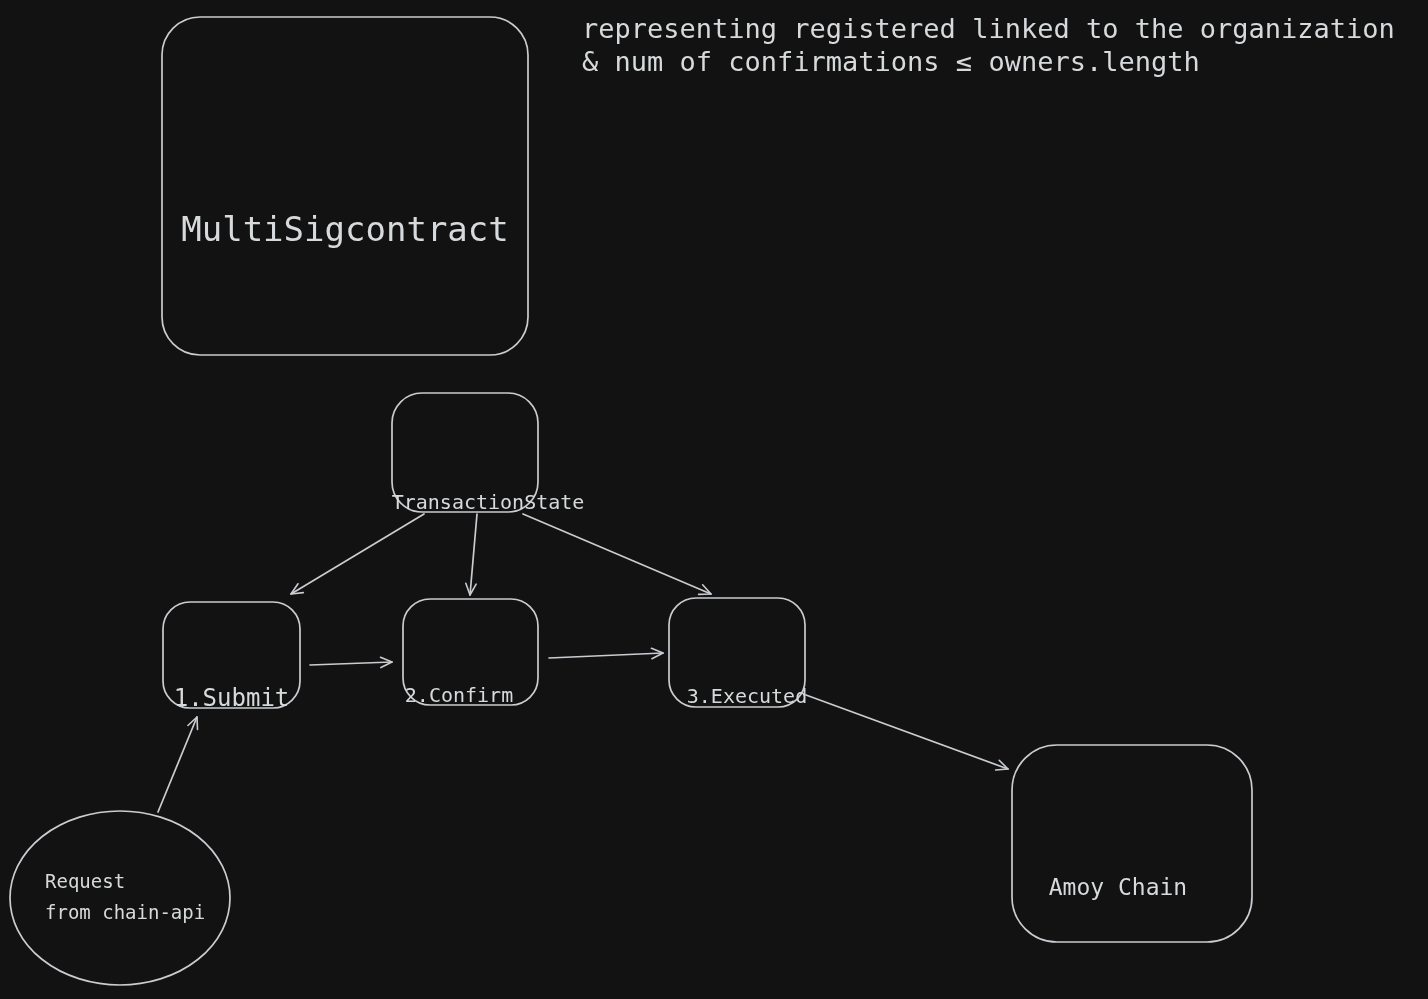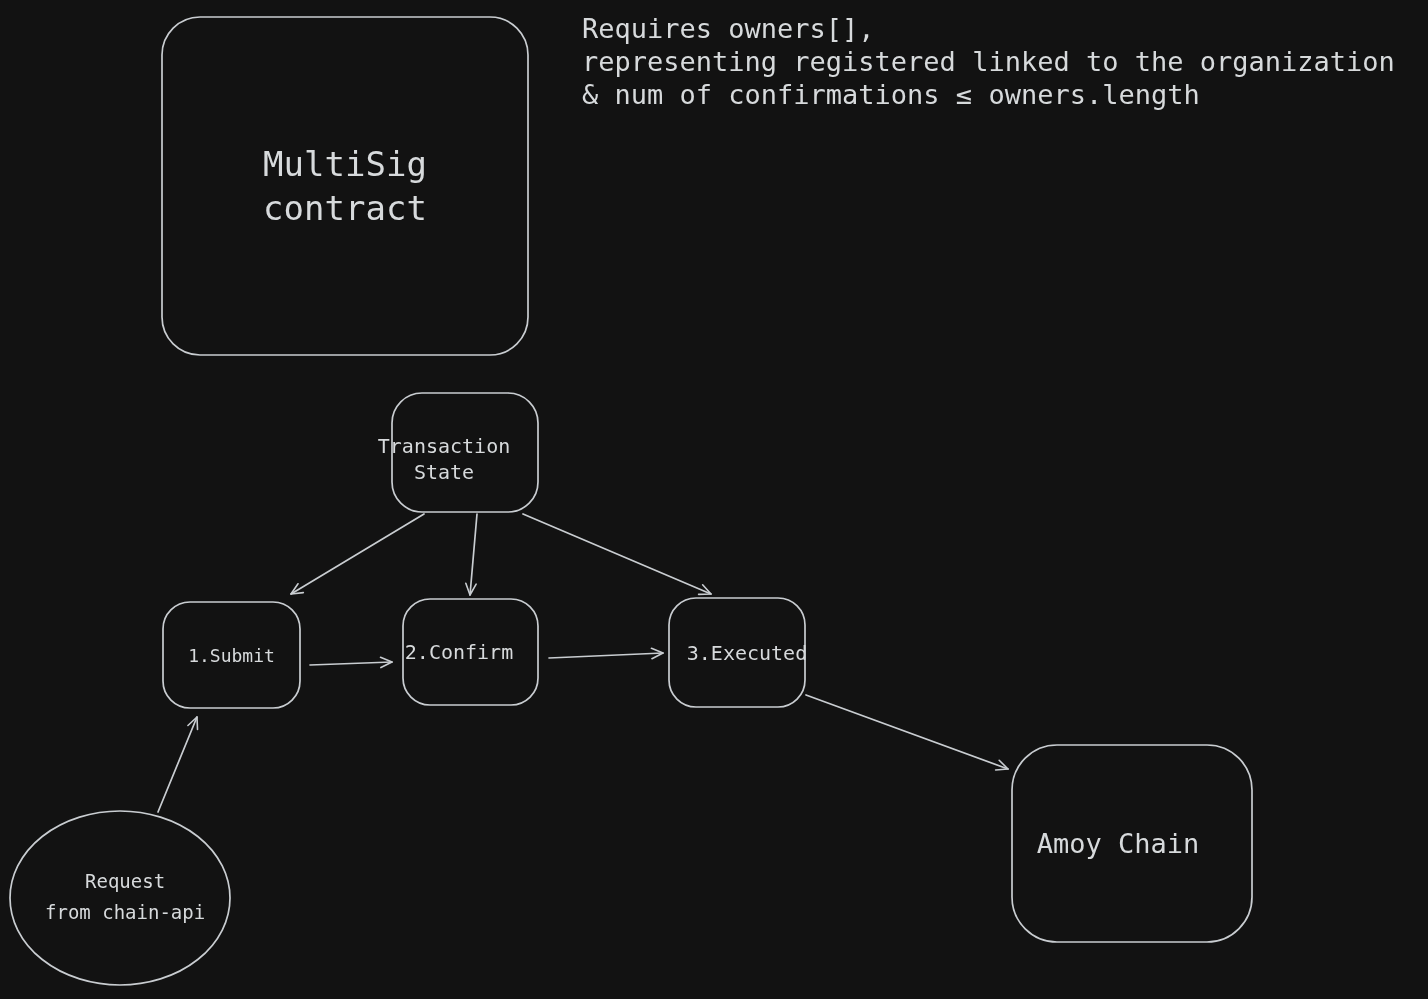--- a/index.html
+++ b/index.html
@@ -15,37 +15,38 @@
     overflow:hidden;
     font-family:"DejaVu Sans Mono", monospace;
     color:var(--text);
   }
   svg.shapes{position:absolute;left:0;top:0;width:1428px;height:999px;}
   svg.shapes .shape{fill:none;stroke:var(--stroke);stroke-width:1.7;}
   svg.shapes .edge{fill:none;stroke:var(--stroke);stroke-width:1.7;stroke-linecap:round;}
 
   .node-label{
     position:absolute;
-    display:flex;flex-direction:column;
+    display:flex;flex-direction:row;
     align-items:center;justify-content:center;
     text-align:center;
     color:var(--text);
     pointer-events:none;
+    margin-top:43px;
   }
   .node-label span{display:block;}
 
   .lbl-multisig{left:162px;top:17px;width:366px;height:338px;font-size:34px;line-height:44px;}
-  .lbl-ts{left:371px;top:393px;width:146px;height:131px;font-size:20px;line-height:26px;}
-  .lbl-submit{left:163px;top:602px;width:137px;height:106px;font-size:18px;}
+  .lbl-ts{left:415px;top:393px;width:146px;height:131px;font-size:20px;line-height:26px;}
+  .lbl-submit{left:163px;top:602px;width:137px;height:106px;font-size:24px;}
   .lbl-confirm{left:403px;top:599px;width:112px;height:106px;font-size:20px;}
   .lbl-executed{left:669px;top:598px;width:156px;height:109px;font-size:20px;}
-  .lbl-amoy{left:1012px;top:745px;width:212px;height:197px;font-size:27px;}
+  .lbl-amoy{left:1012px;top:745px;width:212px;height:197px;font-size:23px;}
   .lbl-request{
     position:absolute;left:45px;top:866px;
-    font-size:19px;line-height:31px;text-align:center;
+    font-size:19px;line-height:31px;text-align:left;
     color:var(--text);pointer-events:none;
   }
   .lbl-request span{display:block;}
 
   .annotation{
     position:absolute;
     color:var(--text);
     white-space:nowrap;
   }
   .annotation span{display:block;}
@@ -106,21 +107,20 @@
   <div class="node-label lbl-amoy">
     <span>Amoy Chain</span>
   </div>
 
   <div class="lbl-request">
     <span>Request</span>
     <span>from chain-api</span>
   </div>
 
   <div class="annotation ann-owners">
-    <span>Requires owners[],</span>
     <span>representing registered linked to the organization</span>
     <span>&amp; num of confirmations ≤ owners.length</span>
   </div>
 
   <div class="annotation ann-deployment">
   </div>
 
 </div>
 
 </body></html>

